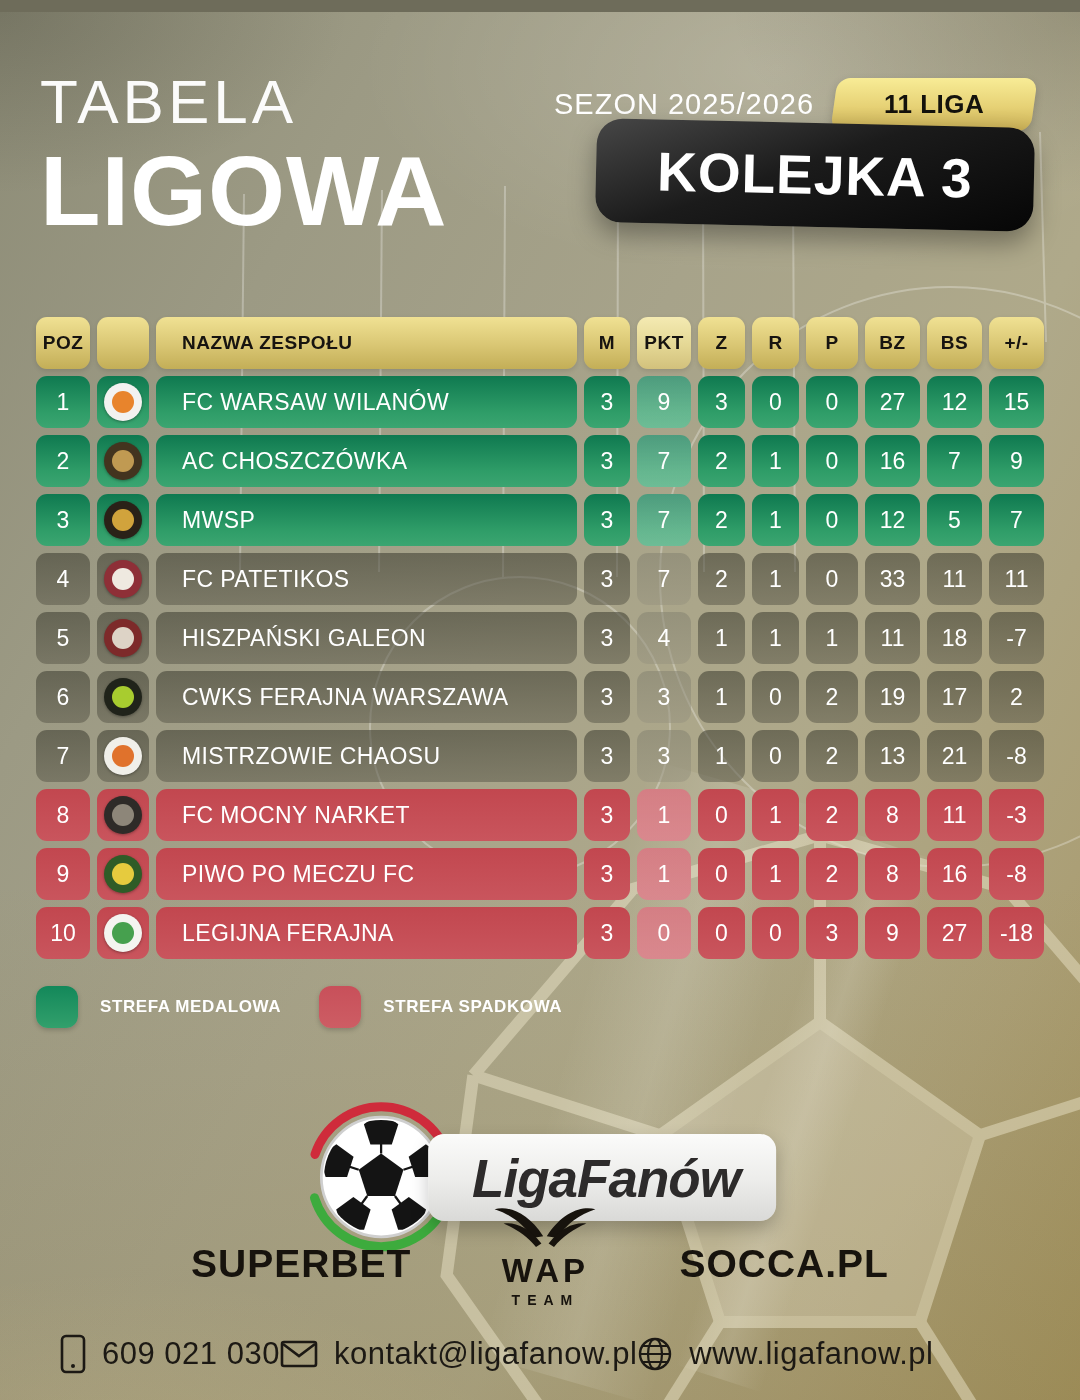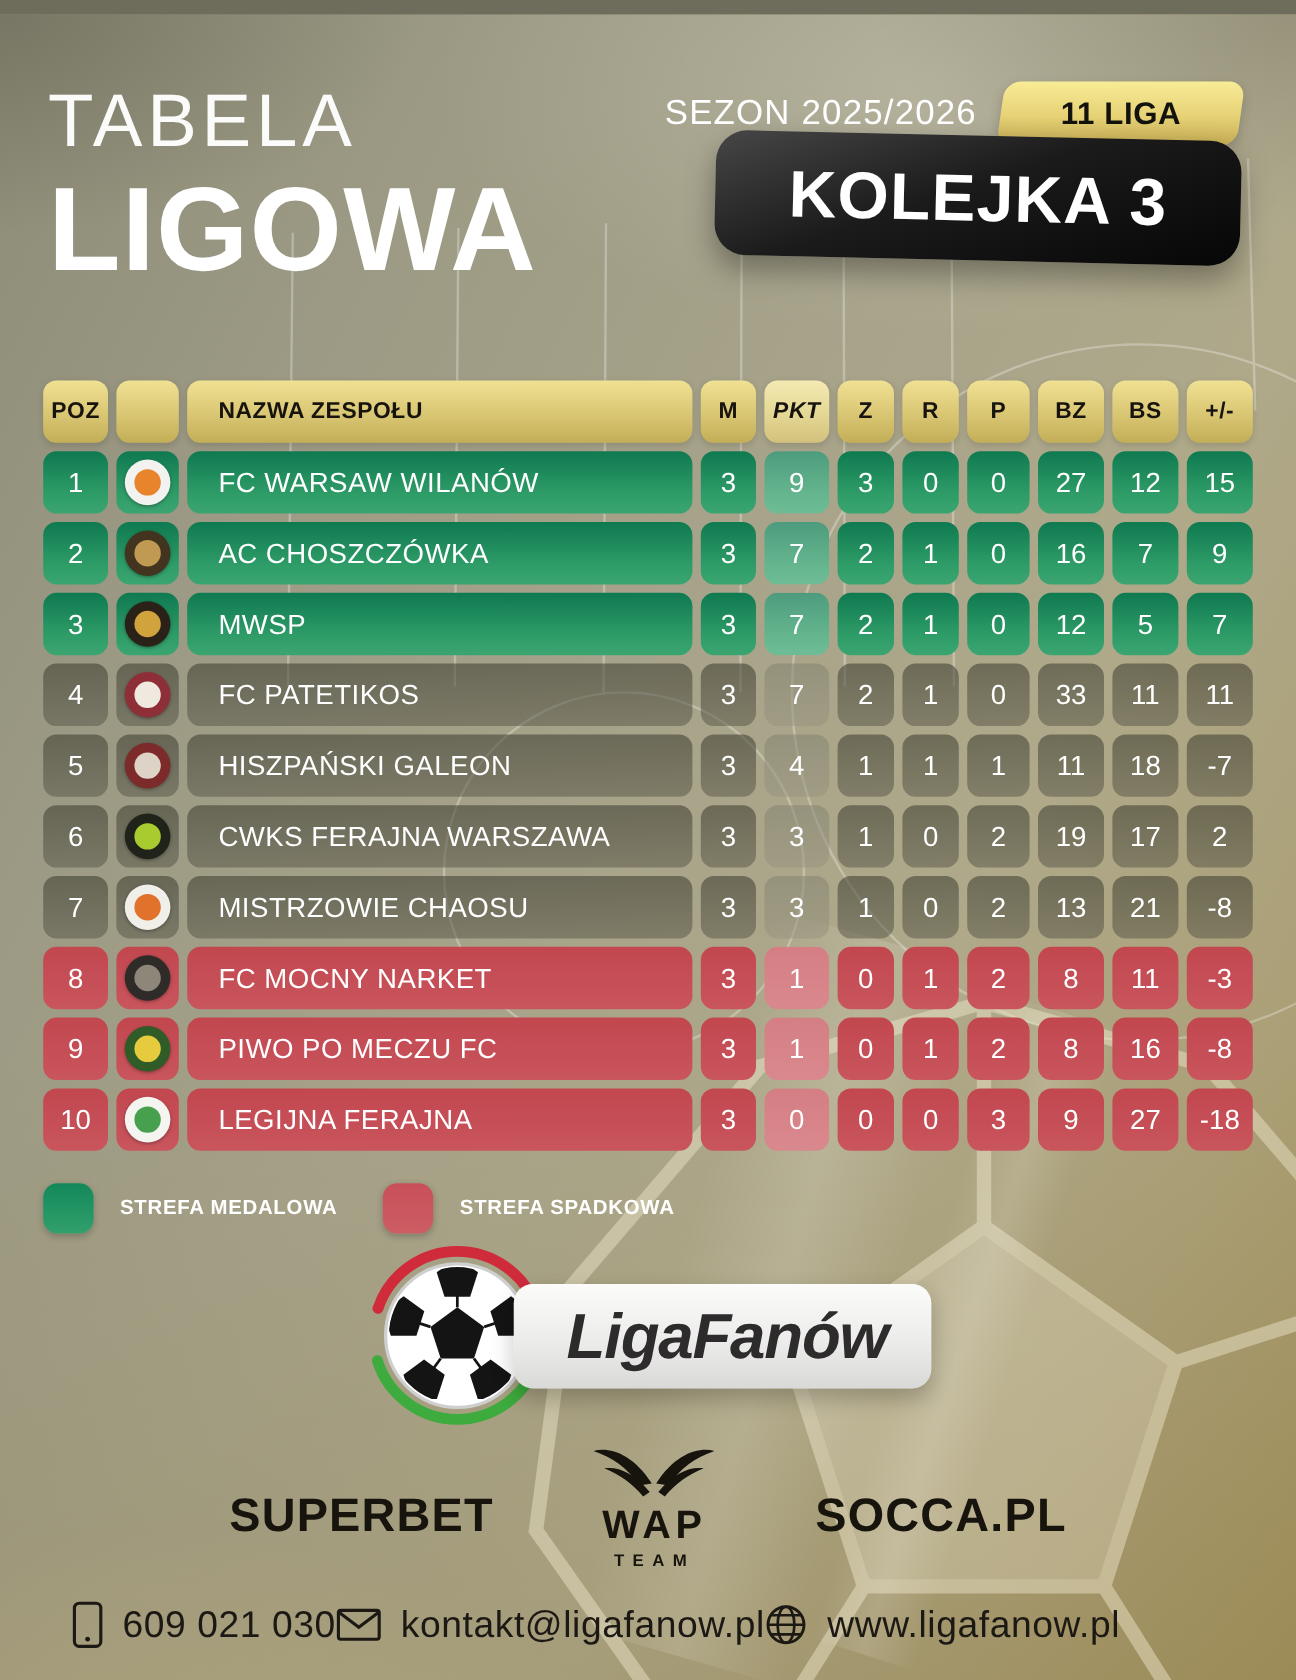--- a/index.html
+++ b/index.html
@@ -23,21 +23,21 @@
   .deco{ position:absolute; pointer-events:none; }
   .streak{ position:absolute; pointer-events:none; background:linear-gradient(90deg, transparent, rgba(255,255,248,.14), transparent); }
   .streak.s1{ width:180px; height:620px; left:560px; top:760px; transform:rotate(16deg); }
   .streak.s2{ width:90px;  height:560px; left:760px; top:820px; transform:rotate(18deg); }
 
   
   .title{ position:absolute; left:40px; top:54px; color:#fff; }
   .title .t1{ font-size:62px; font-weight:300; letter-spacing:4px; opacity:.97; }
   .title .t2{ font-size:99px; font-weight:900; letter-spacing:1px; line-height:.92; margin-top:8px; }
 
-  .head-right{ position:absolute; top:56px; right:46px; width:480px; }
+  .head-right{ position:absolute; top:66px; right:46px; width:480px; }
   .season-row{ display:flex; align-items:center; justify-content:flex-end; gap:20px; }
   .season-label{ color:#fff; font-size:29px; font-weight:400; letter-spacing:1px; white-space:nowrap; }
   .league-badge{
     width:218px; padding:11px 0; text-align:center; border-radius:13px;
     background:linear-gradient(180deg,#f8ec96 0%,#e6d175 55%,#c8ae55 100%);
     transform:skewX(-8deg); box-shadow:0 4px 10px rgba(0,0,0,.18);
   }
   .league-badge span{ display:inline-block; transform:skewX(8deg); color:#14120c; font-size:26px; font-weight:800; letter-spacing:.5px; }
   .round-badge{
     margin-top:-8px; width:438px; margin-left:42px; padding:20px 0; text-align:center; border-radius:26px;
@@ -56,21 +56,21 @@
   .c-pos{width:54px} .c-logo{width:52px} .c-team{flex:1} .c-m{width:46px}
   .c-pkt{width:54px} .c-z{width:47px} .c-r{width:47px} .c-p{width:52px}
   .c-bz{width:55px} .c-bs{width:55px} .c-diff{width:55px}
   .namecell{ justify-content:flex-start; padding-left:26px; letter-spacing:.4px; }
 
   .hcell{
     color:#171410; font-weight:700; font-size:19px; letter-spacing:.5px;
     background:linear-gradient(180deg,#f0e193 0%,#d9c673 55%,#c3ae57 100%);
     box-shadow:0 2px 5px rgba(0,0,0,.12);
   }
-  .hcell.c-pkt{ background:linear-gradient(180deg,#f4eab2 0%,#e4d794 55%,#d2c17c 100%);font-style:italic; }
+  .hcell.c-pkt{ background:linear-gradient(180deg,#f4eab2 0%,#e4d794 55%,#d2c17c 100%); }
 
   .zone-medal .cell{ background:linear-gradient(180deg,#0f7950 0%,#2f9d68 70%,#3ba571 100%); }
   .zone-medal .cell.pkt{
     background:linear-gradient(rgba(255,255,255,.26),rgba(255,255,255,.26)),
                linear-gradient(180deg,#0f7950 0%,#2f9d68 70%,#3ba571 100%); }
   .zone-neutral .cell{ background:linear-gradient(180deg,rgba(58,58,46,.55),rgba(86,84,70,.50)); }
   .zone-neutral .cell.pkt{ background:linear-gradient(180deg,rgba(132,130,112,.55),rgba(150,146,126,.50)); }
   .zone-spadek .cell{ background:linear-gradient(180deg,#c2474f 0%,#c9555d 100%); }
   .zone-spadek .cell.pkt{
     background:linear-gradient(rgba(255,255,255,.30),rgba(255,255,255,.30)),
@@ -82,21 +82,21 @@
 
   
   .legend{ position:absolute; left:36px; top:974px; display:flex; gap:38px; align-items:center; }
   .legend-item{ display:flex; align-items:center; gap:22px; }
   .swatch{ width:42px; height:42px; border-radius:12px; box-shadow:0 2px 5px rgba(0,0,0,.2); }
   .sw-medal{ background:linear-gradient(180deg,#13885a,#32a06c); }
   .sw-spad{ background:linear-gradient(180deg,#c8505a,#cd5d64); }
   .legend-label{ color:#fff; font-size:17px; font-weight:800; letter-spacing:.6px; }
 
   
-  .brand{ position:absolute; top:1024px; left:50%; transform:translateX(-50%); display:flex; align-items:center; }
+  .brand{ position:absolute; top:1088px; left:50%; transform:translateX(-50%); display:flex; align-items:center; }
   .brand-plate{
     margin-left:-30px; padding:14px 36px 12px 44px; border-radius:16px;
     background:linear-gradient(180deg,#fbfbfa 0%,#ececea 55%,#d9d9d7 100%);
     box-shadow:0 8px 18px rgba(0,0,0,.22);
   }
   .brand-name{ font-size:53px; font-weight:900; font-style:italic; color:#2d2b2b; letter-spacing:-1px; }
   .brand-tag{ font-size:19px; font-style:italic; color:#4c4a4a; text-align:right; margin-top:-2px; }
 
   
   .sponsors{ position:absolute; top:1208px; left:0; right:0; display:flex; justify-content:center; align-items:center; gap:78px; color:#17130d; }

